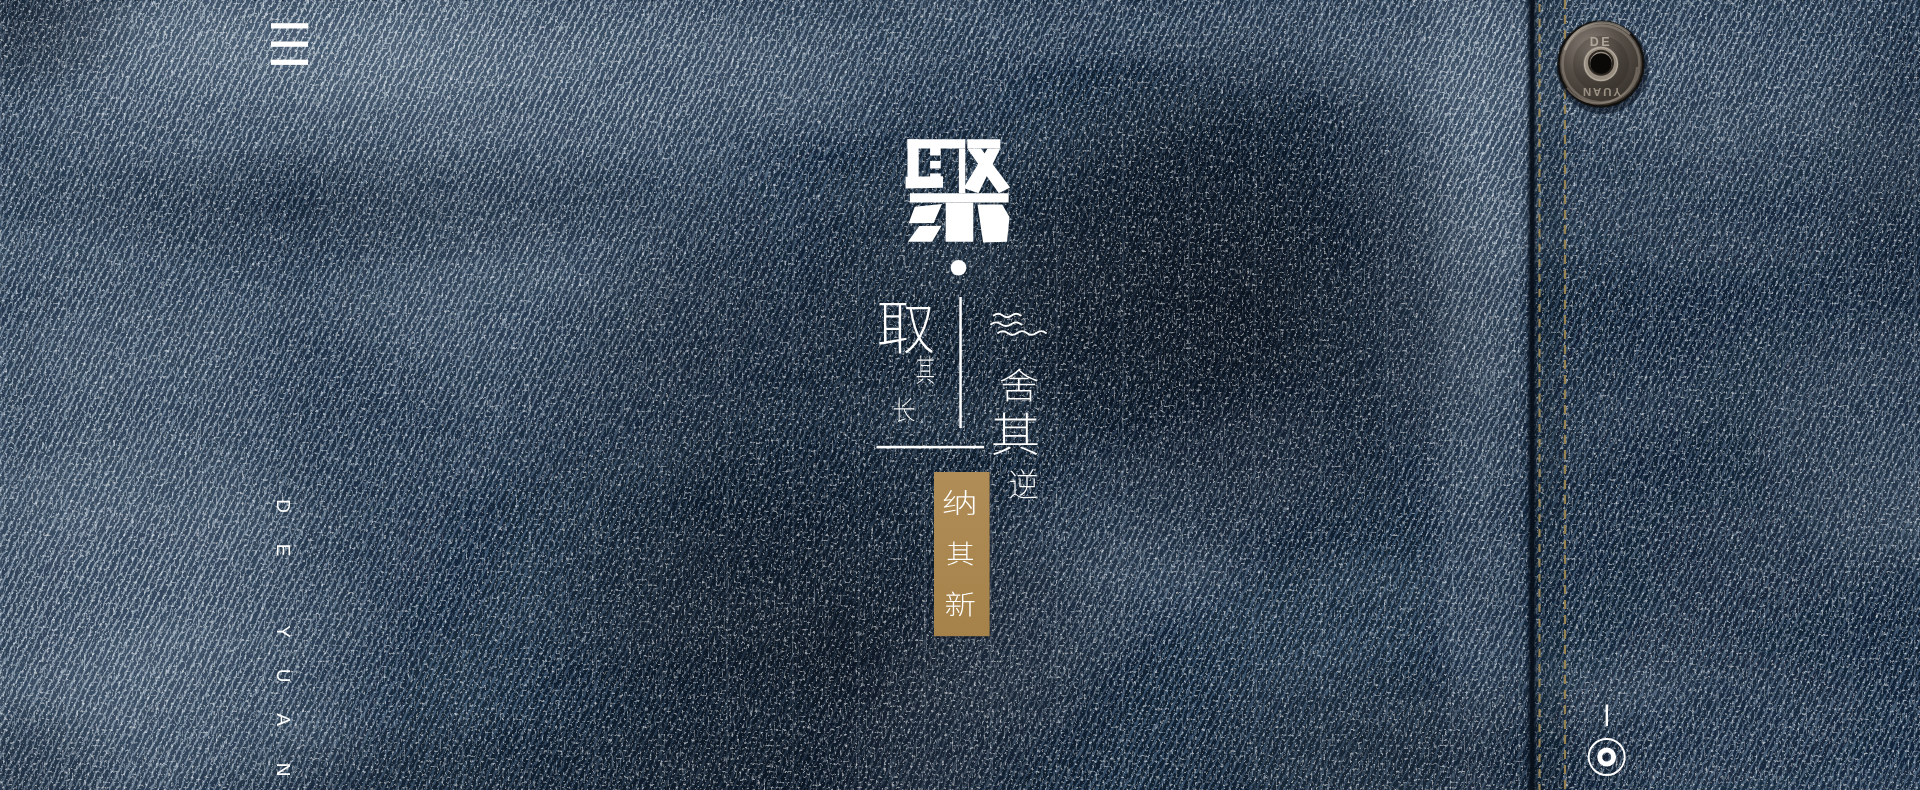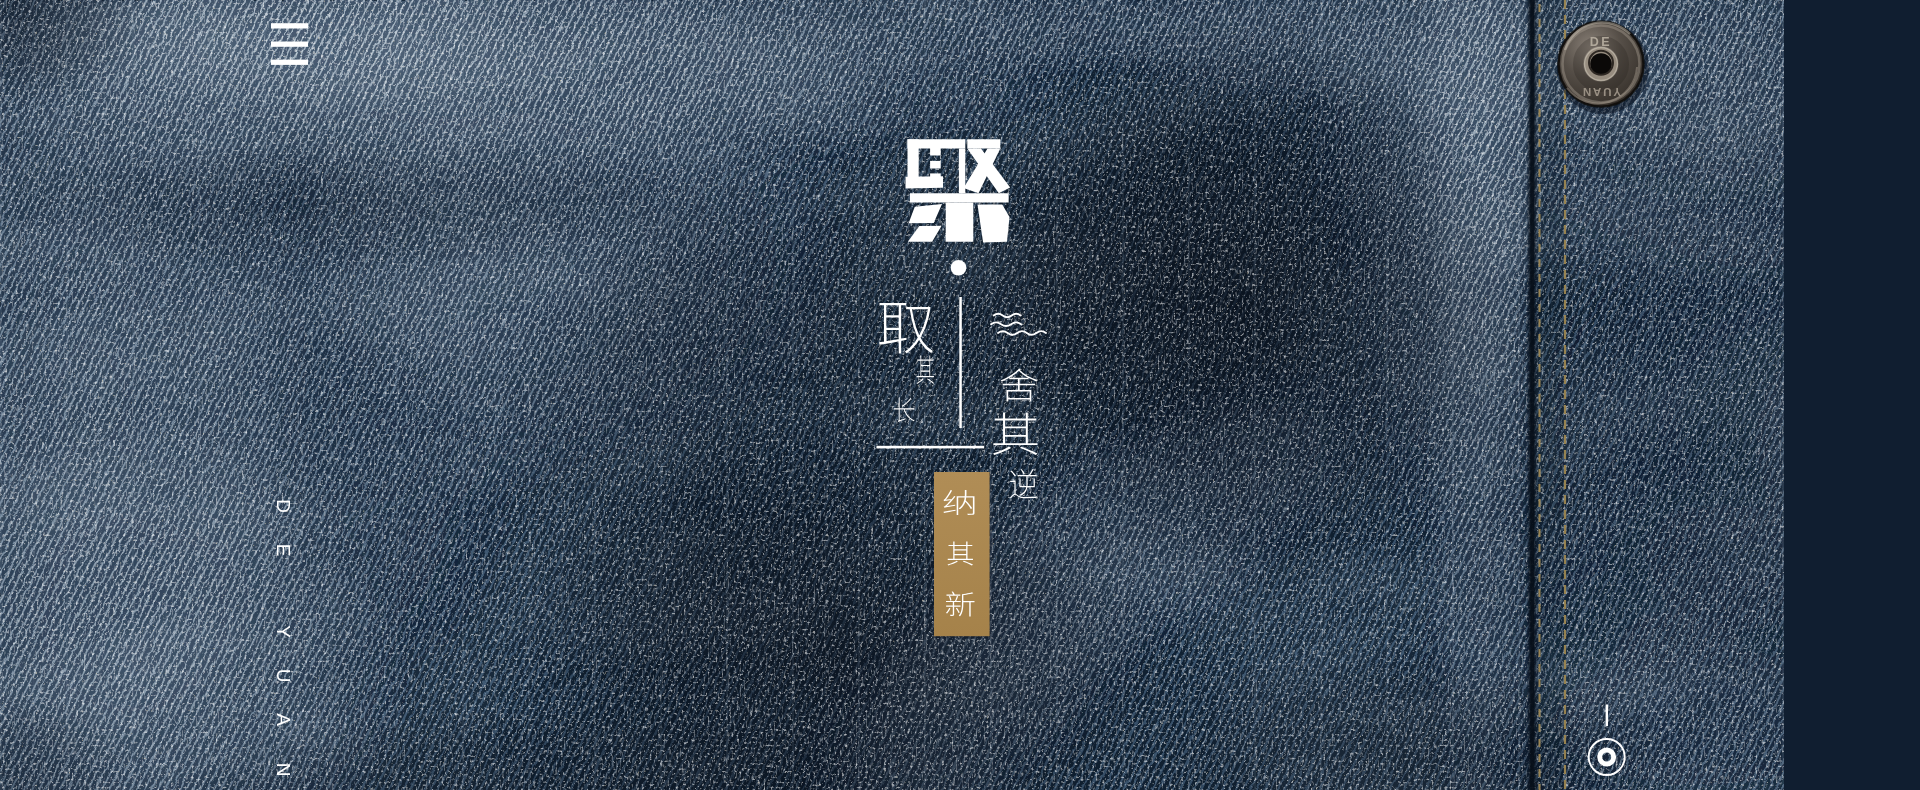--- a/index.html
+++ b/index.html
@@ -1,14 +1,14 @@
 <!DOCTYPE html>
 <html><head><meta charset="utf-8"><style>
 html,body{margin:0;padding:0;background:#101e30;}
-#page{position:relative;width:1784px;height:790px;overflow:hidden;font-family:"Liberation Sans",sans-serif;}
+#page{position:relative;width:1920px;height:790px;overflow:hidden;font-family:"Liberation Sans",sans-serif;}
 svg{display:block;}
 </style></head><body>
 <div id="page">
 <svg width="1920" height="790" viewBox="0 0 1920 790">
 <defs>
   <pattern id="twill" width="7" height="14" patternUnits="userSpaceOnUse">
     <rect width="7" height="14" fill="#0f1f33"></rect>
     <path d="M-1 16 L8 -2 M-8 16 L1 -2 M6 16 L15 -2" stroke="#4d6a86" stroke-width="2.2" fill="none"></path>
   </pattern>
   <pattern id="twillB" width="7" height="14" patternUnits="userSpaceOnUse">

